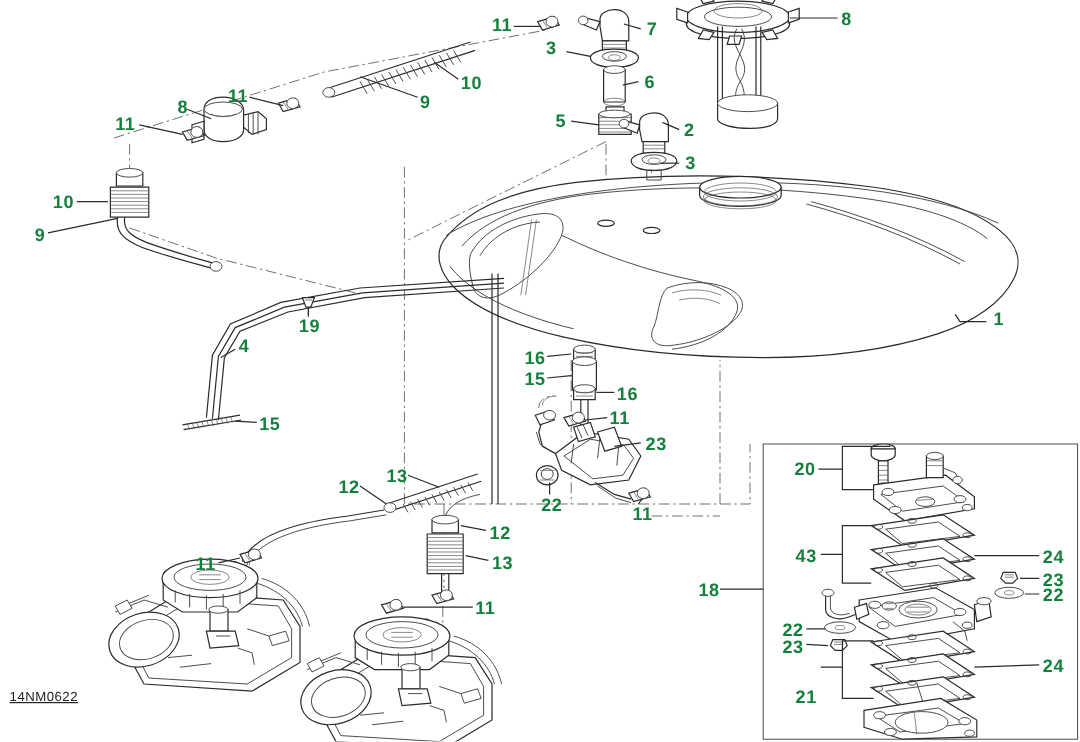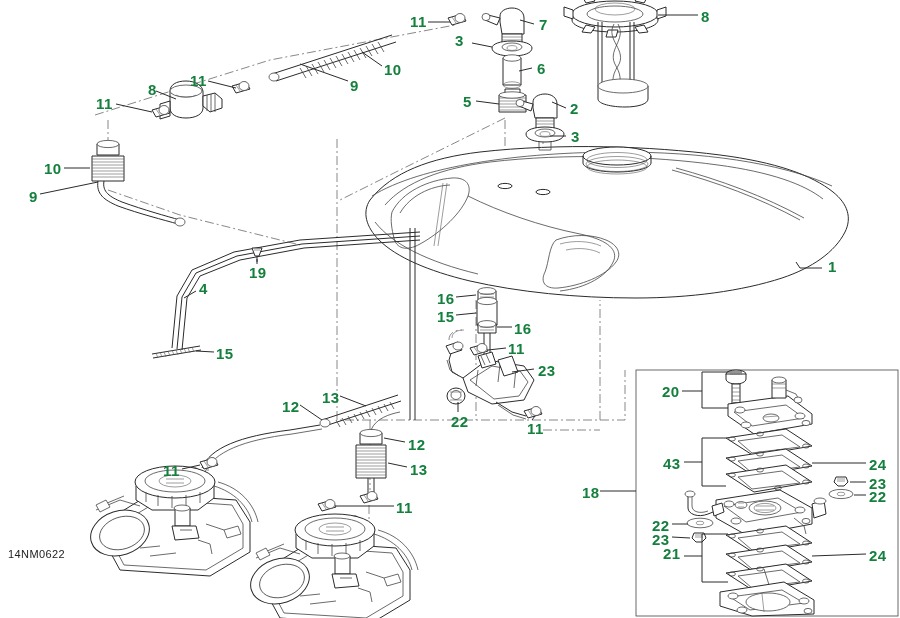--- a/index.html
+++ b/index.html
@@ -4,23 +4,23 @@
 <title>Fuel System Parts Diagram</title>
 <style>
   html,body{margin:0;padding:0;background:#ffffff;}
   body{width:900px;height:618px;position:relative;overflow:hidden;
        font-family:"Liberation Sans",sans-serif;color:#111;}
   #sheet{position:absolute;left:0;top:0;width:900px;height:618px;background:#fff;}
   svg.layer{position:absolute;left:0;top:0;width:900px;height:618px;}
   .callout{position:absolute;font-family:Liberation Sans, sans-serif;
            font-size:15px;font-weight:700;color:#15803d;letter-spacing:.5px;
            white-space:nowrap;line-height:1;}
-  #diagram-id{position:absolute;left:8px;top:548px;font-size:11px;
+  #diagram-id{position:absolute;left:8px;top:575px;font-size:11px;
               font-weight:400;color:#222;letter-spacing:.4px;
-              font-family:"Liberation Sans",sans-serif;}
+              font-family:"Liberation Sans",sans-serif;text-decoration:underline;}
   .ln{fill:none;stroke:#2b2b2b;stroke-width:1;}
   .ln-thin{fill:none;stroke:#454545;stroke-width:.8;}
   .ln-hair{fill:none;stroke:#5a5a5a;stroke-width:.6;}
   .lead{fill:none;stroke:#2b2b2b;stroke-width:1;}
   .ctr{fill:none;stroke:#6a6a6a;stroke-width:.8;stroke-dasharray:9 3 2 3;}
   .fillw{fill:#ffffff;}
 </style>
 </head>
 <body>
 
@@ -621,21 +621,21 @@
   <div class="callout" style="left:322px;top:390px;">13</div>
   <div class="callout" style="left:410px;top:462px;">13</div>
   <div class="callout" style="left:701px;top:9px;">8</div>
   <div class="callout" style="left:437px;top:309px;">15</div>
   <div class="callout" style="left:437px;top:291px;">16</div>
   <div class="callout" style="left:514px;top:321px;">16</div>
   <div class="callout" style="left:216px;top:346px;">15</div>
   <div class="callout" style="left:249px;top:265px;">19</div>
   <div class="callout" style="left:582px;top:485px;">18</div>
   <div class="callout" style="left:662px;top:384px;">20</div>
-  <div class="callout" style="left:663px;top:546px;">21</div>
+  <div class="callout" style="left:663px;top:574px;">21</div>
   <div class="callout" style="left:652px;top:518px;">22</div>
   <div class="callout" style="left:869px;top:489px;">22</div>
   <div class="callout" style="left:652px;top:532px;">23</div>
   <div class="callout" style="left:869px;top:476px;">23</div>
   <div class="callout" style="left:538px;top:363px;">23</div>
   <div class="callout" style="left:869px;top:457px;">24</div>
   <div class="callout" style="left:869px;top:548px;">24</div>
   <div class="callout" style="left:663px;top:456px;">43</div>
   <div class="callout" style="left:451px;top:414px;">22</div>
 

